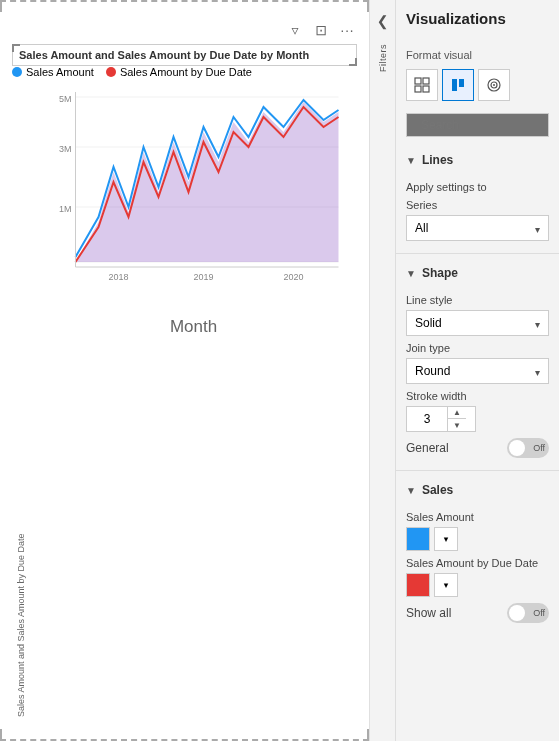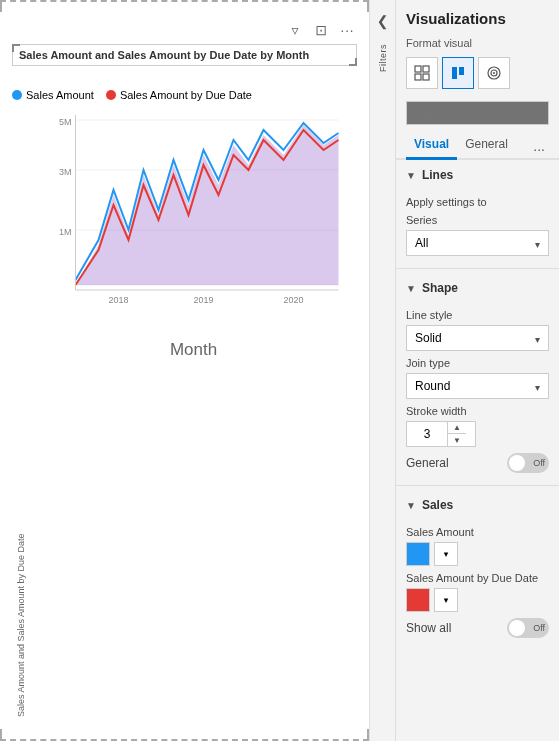--- a/index.html
+++ b/index.html
@@ -66,21 +66,21 @@
       cursor: pointer;
       font-size: 14px;
     }
 
     .chart-title-box {
       border: 1px solid #ccc;
       padding: 4px 6px;
       font-size: 11px;
       font-weight: 600;
       color: #333;
-      margin-bottom: 23px;
+      margin-bottom: 0;
       position: relative;
     }
 
     .chart-title-corner-br {
       position: absolute;
       bottom: -1px;
       right: -1px;
       width: 8px;
       height: 8px;
       border-right: 2px solid #888;
@@ -191,21 +191,21 @@
     }
 
     .viz-header {
       padding: 10px 10px 4px 10px;
     }
 
     .viz-title {
       font-size: 15px;
       font-weight: 600;
       color: #222;
-      margin-bottom: 10px;
+      margin-bottom: 22px;
     }
 
     .viz-subtitle {
       font-size: 11px;
       color: #555;
       margin-bottom: 8px;
     }
 
     .viz-format-icons {
       display: flex;
@@ -543,25 +543,20 @@
     </div>
 
     <div class="search-box">
       <svg width="12" height="12" viewBox="0 0 12 12">
           <circle cx="5" cy="5" r="4" fill="none" stroke="#888" stroke-width="1.5"></circle>
           <line x1="8" y1="8" x2="11" y2="11" stroke="#888" stroke-width="1.5"></line>
         </svg>
       <input type="text" placeholder="Search" style="">
     </div>
 
-    <div class="tabs-row">
-      <div class="tab active">Visual</div>
-      <div class="tab">General</div>
-      <div class="tab-more">...</div>
-    </div>
 
     <div class="section">
       <div class="section-header">
         <span class="section-chevron">▼</span>
         <span>Lines</span>
       </div>
       <div class="section-body">
         <div class="field-label">Apply settings to</div>
         <div class="field-label">Series</div>
         <div class="dropdown">

